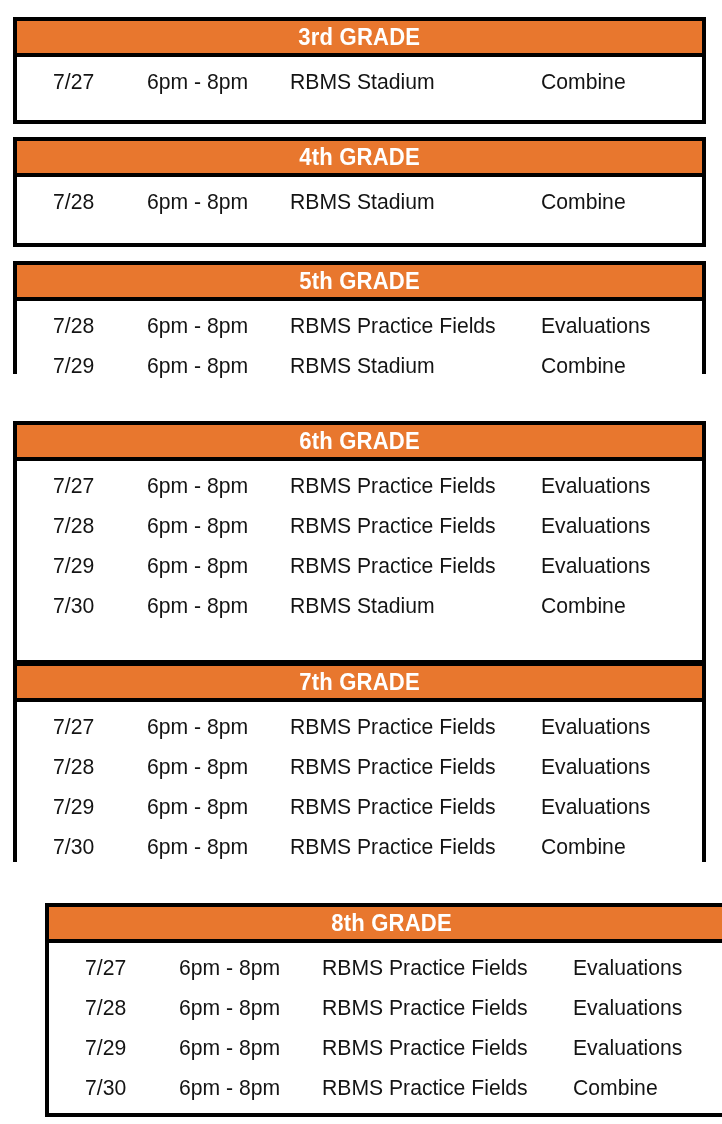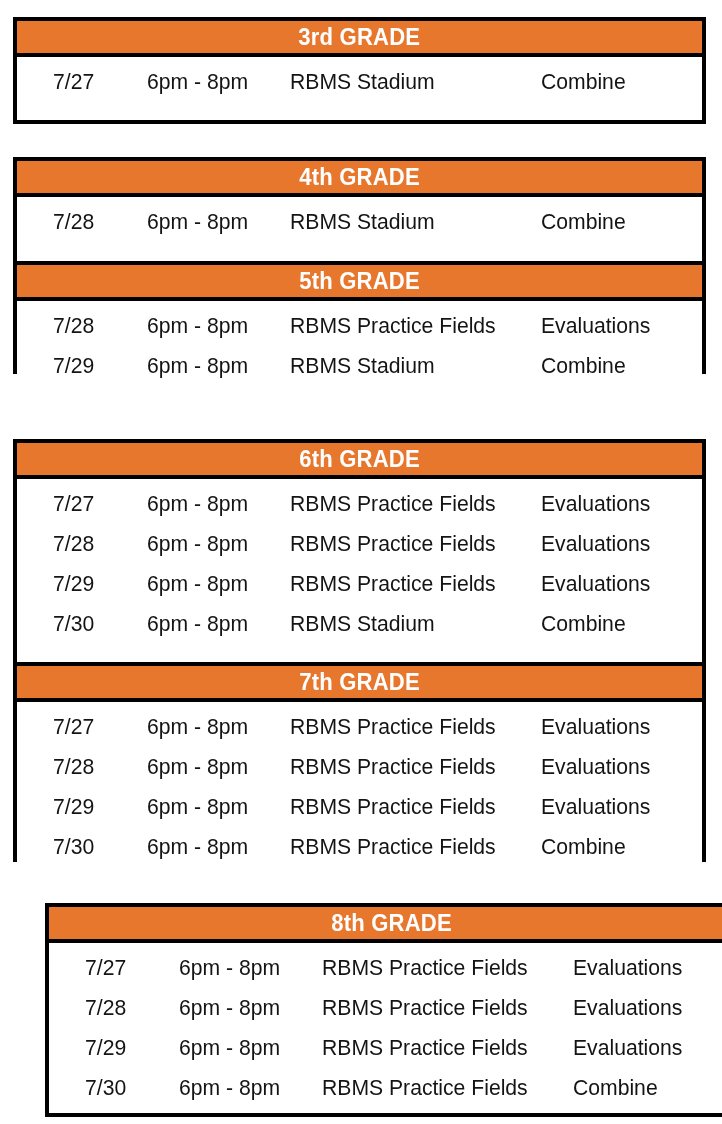--- a/index.html
+++ b/index.html
@@ -101,21 +101,21 @@
       </div>
       <div class="grade-rows">
         <div class="event-row">
           <span class="cell cell-date">7/27</span>
           <span class="cell cell-time">6pm - 8pm</span>
           <span class="cell cell-location">RBMS Stadium</span>
           <span class="cell cell-type">Combine</span>
         </div>
       </div>
     </div>
-    <div class="grade-block" style="top: 137px; height: 110px; margin-top: 20px;">
+    <div class="grade-block" style="top: 137px; height: 110px;">
       <div class="grade-header">
         <span class="grade-header-label">4th GRADE</span>
       </div>
       <div class="grade-rows">
         <div class="event-row">
           <span class="cell cell-date">7/28</span>
           <span class="cell cell-time">6pm - 8pm</span>
           <span class="cell cell-location">RBMS Stadium</span>
           <span class="cell cell-type">Combine</span>
         </div>
@@ -133,21 +133,21 @@
           <span class="cell cell-type">Evaluations</span>
         </div>
         <div class="event-row">
           <span class="cell cell-date">7/29</span>
           <span class="cell cell-time">6pm - 8pm</span>
           <span class="cell cell-location">RBMS Stadium</span>
           <span class="cell cell-type">Combine</span>
         </div>
       </div>
     </div>
-    <div class="grade-block" style="top: 439px; height: 243px;">
+    <div class="grade-block" style="top: 421px; height: 243px;">
       <div class="grade-header">
         <span class="grade-header-label">6th GRADE</span>
       </div>
       <div class="grade-rows">
         <div class="event-row">
           <span class="cell cell-date">7/27</span>
           <span class="cell cell-time">6pm - 8pm</span>
           <span class="cell cell-location">RBMS Practice Fields</span>
           <span class="cell cell-type">Evaluations</span>
         </div>

